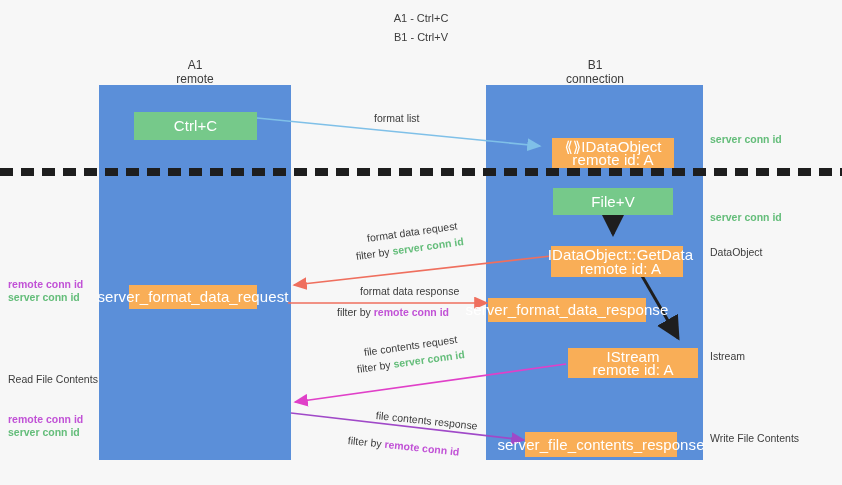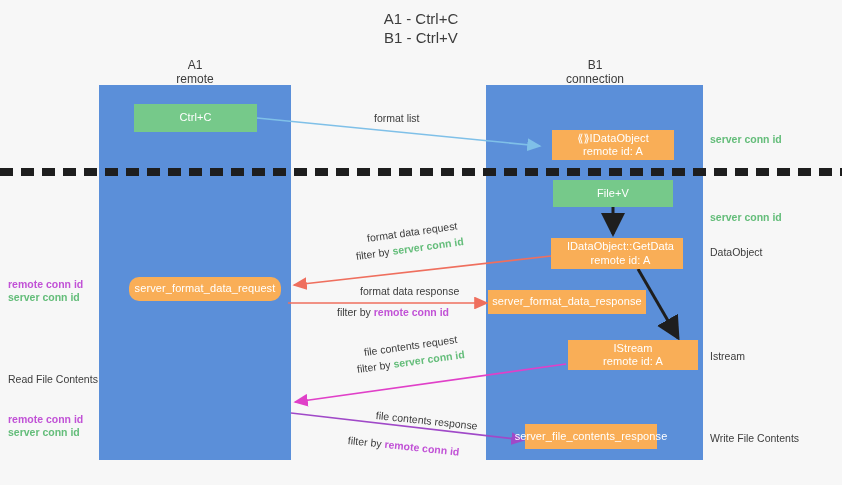--- a/index.html
+++ b/index.html
@@ -25,21 +25,21 @@
     width: 842px;
     height: 485px;
     overflow: visible;
   }
   .title {
     position: absolute;
     left: 0;
     top: 9px;
     width: 842px;
     text-align: center;
-    font-size: 15px;
+    font-size: 11px;
     line-height: 19px;
     color: #3c3c3c;
     white-space: pre;
   }
   .lane-header {
     position: absolute;
     text-align: center;
     font-size: 12px;
     line-height: 14px;
     color: #3c3c3c;
@@ -50,25 +50,26 @@
     background: #5b8fd9;
   }
   .node {
     position: absolute;
     box-sizing: border-box;
     display: flex;
     flex-direction: column;
     align-items: center;
     justify-content: center;
     color: #ffffff;
-    font-size: 11px;
+    font-size: 15px;
     line-height: 13.5px;
     text-align: center;
     white-space: pre;
     letter-spacing: 0.1px;
+    margin-top: 8px;
   }
   .node.green  { background: #76c98a; }
   .node.orange { background: #f9ae57; }
   .edge-label {
     position: absolute;
     font-size: 10.5px;
     line-height: 14px;
     color: #3c3c3c;
     white-space: nowrap;
   }
@@ -153,29 +154,29 @@
   <div class="node green" style="left:134px; top:104px; width:123px; height:28px;">Ctrl+C</div>
 
   <div class="node orange" style="left:552px; top:130px; width:122px; height:30px;">⟪⟫IDataObject
 remote id: A</div>
 
   <div class="node green" style="left:553px; top:180px; width:120px; height:27px;">File+V</div>
 
   <div class="node orange" style="left:551px; top:238px; width:132px; height:31px;padding-left:7px;">IDataObject::GetData
 remote id: A</div>
 
-  <div class="node orange" style="left:129px; top:277px; width:152px; height:24px;border-radius:10px;">server_format_data_request</div>
+  <div class="node orange" style="left:129px; top:277px; width:128px; height:24px;">server_format_data_request</div>
 
   <div class="node orange" style="left:488px; top:290px; width:158px; height:24px;">server_format_data_response</div>
 
   <div class="node orange" style="left:568px; top:340px; width:130px; height:30px;">IStream
 remote id: A</div>
 
 
-  <div class="node orange" style="left:525px; top:424px; width:132px; height:25px;">server_file_contents_response</div>
+  <div class="node orange" style="left:525px; top:424px; width:152px; height:25px;">server_file_contents_response</div>
 
   <div class="edge-label" style="left:374px; top:111px;">format list</div>
 
   <div class="edge-label rot-up" style="left:367px; top:231px;">format data request</div>
   <div class="edge-label rot-up" style="left:356px; top:249px;"><span>filter by </span><span class="conn-green">server conn id</span></div>
 
   <div class="edge-label" style="left:360px; top:284px;">format data response</div>
   <div class="edge-label" style="left:337px; top:305px;"><span>filter by </span><span class="conn-purple">remote conn id</span></div>
 
   <div class="edge-label rot-up" style="left:364px; top:345px;">file contents request</div>

